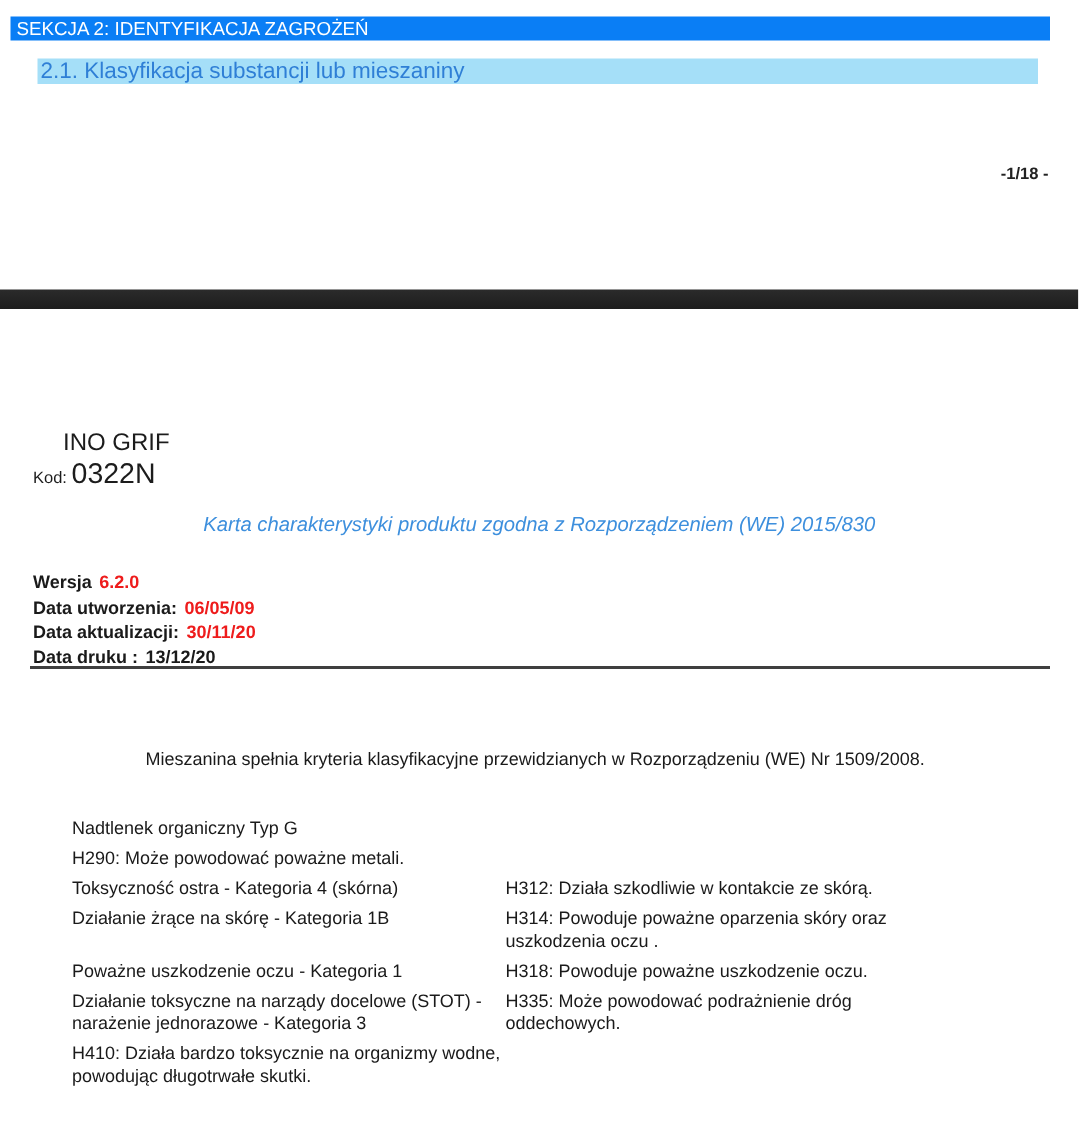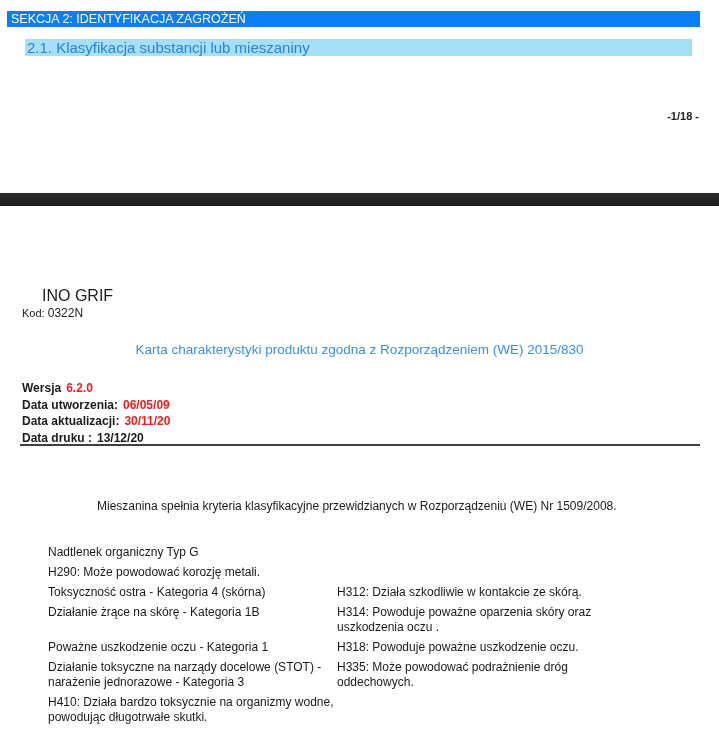--- a/index.html
+++ b/index.html
@@ -63,31 +63,32 @@
     color: #1c1c1c;
     margin-left: 20px;
   }
   .code-line {
     position: absolute;
     left: 22px; top: 306px;
     font-size: 11px;
     color: #1c1c1c;
   }
   .code-line .code-value {
-    font-size: 12px;
+    font-size: 19px;
   }
 
   
   .doc-title {
     position: absolute;
     left: 0; top: 342px;
     width: 719px;
     text-align: center;
     font-size: 13.5px;
     color: #3d8fdd;
+    font-style: italic;
   }
 
   
   .meta-block {
     position: absolute;
     left: 22px; top: 380px;
     font-size: 12px;
   }
   .meta-line { line-height: 16.5px; white-space: nowrap; font-weight: bold; }
   .meta-line .meta-value { color: #ee1c1c; margin-left: 5px; }
@@ -174,21 +175,21 @@
   <div class="rule"></div>
 
   <div class="intro-paragraph">Mieszanina spełnia kryteria klasyfikacyjne przewidzianych w Rozporządzeniu (WE) Nr 1509/2008.</div>
 
   <div class="classification">
     <div class="cls-row">
       <div class="cls-left">Nadtlenek organiczny Typ G</div>
       <div class="cls-right"></div>
     </div>
     <div class="cls-row">
-      <div class="cls-right">H290: Może powodować korozję metali.</div>
+      <div class="cls-right">H290: Może powodować poważne metali.</div>
     </div>
     <div class="cls-row">
       <div class="cls-left">Toksyczność ostra - Kategoria 4 (skórna)</div>
       <div class="cls-right">H312: Działa szkodliwie w kontakcie ze skórą.</div>
     </div>
     <div class="cls-row">
       <div class="cls-left">Działanie żrące na skórę - Kategoria 1B</div>
       <div class="cls-right">H314: Powoduje poważne oparzenia skóry oraz uszkodzenia oczu .</div>
     </div>
     <div class="cls-row">

